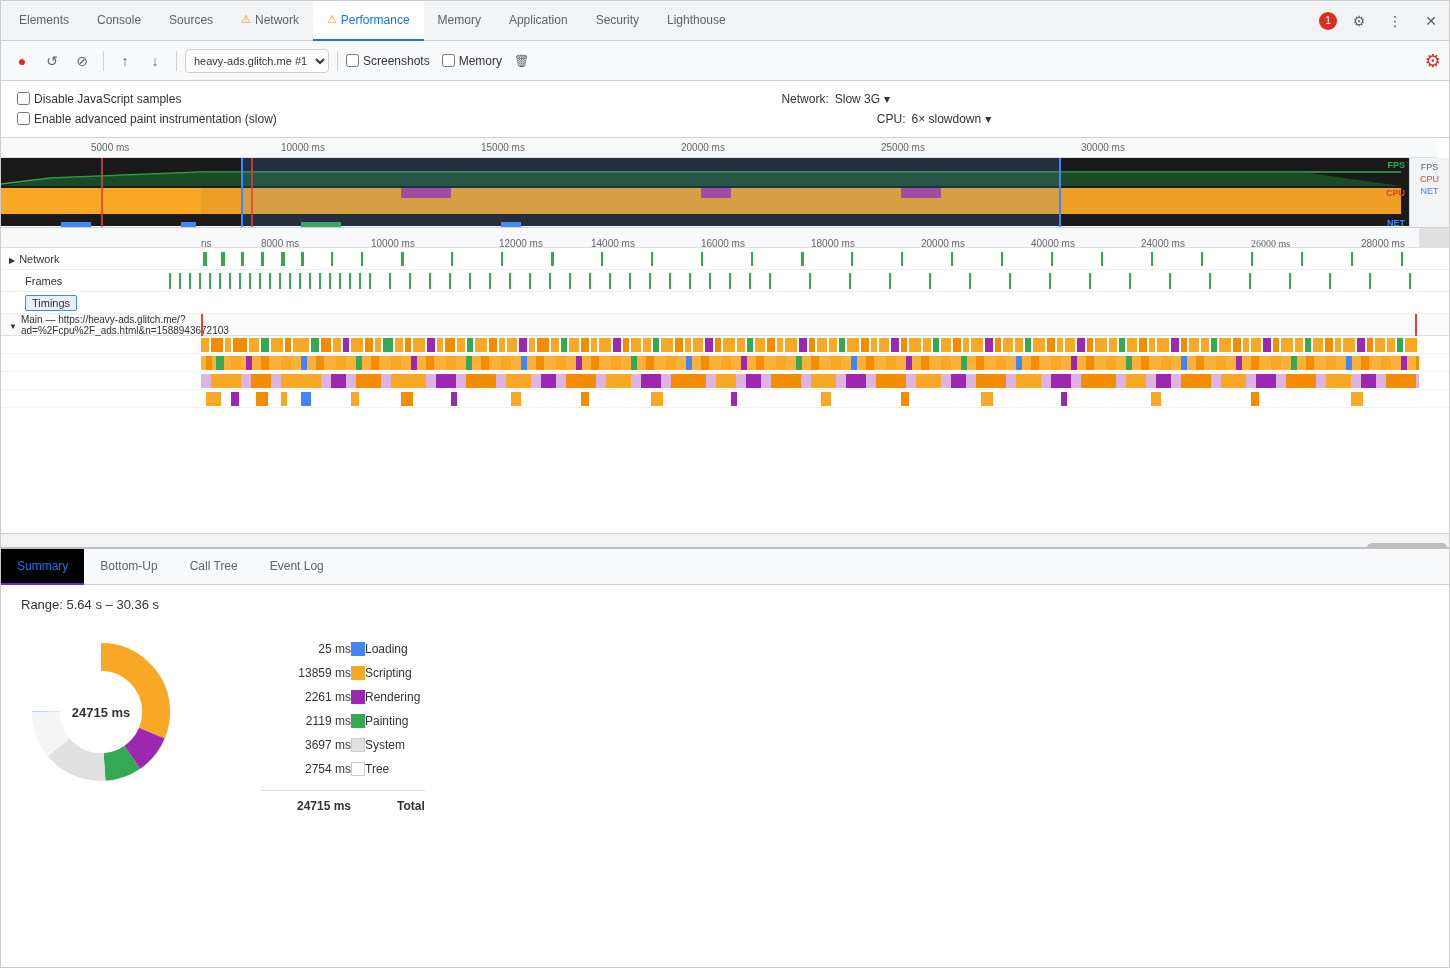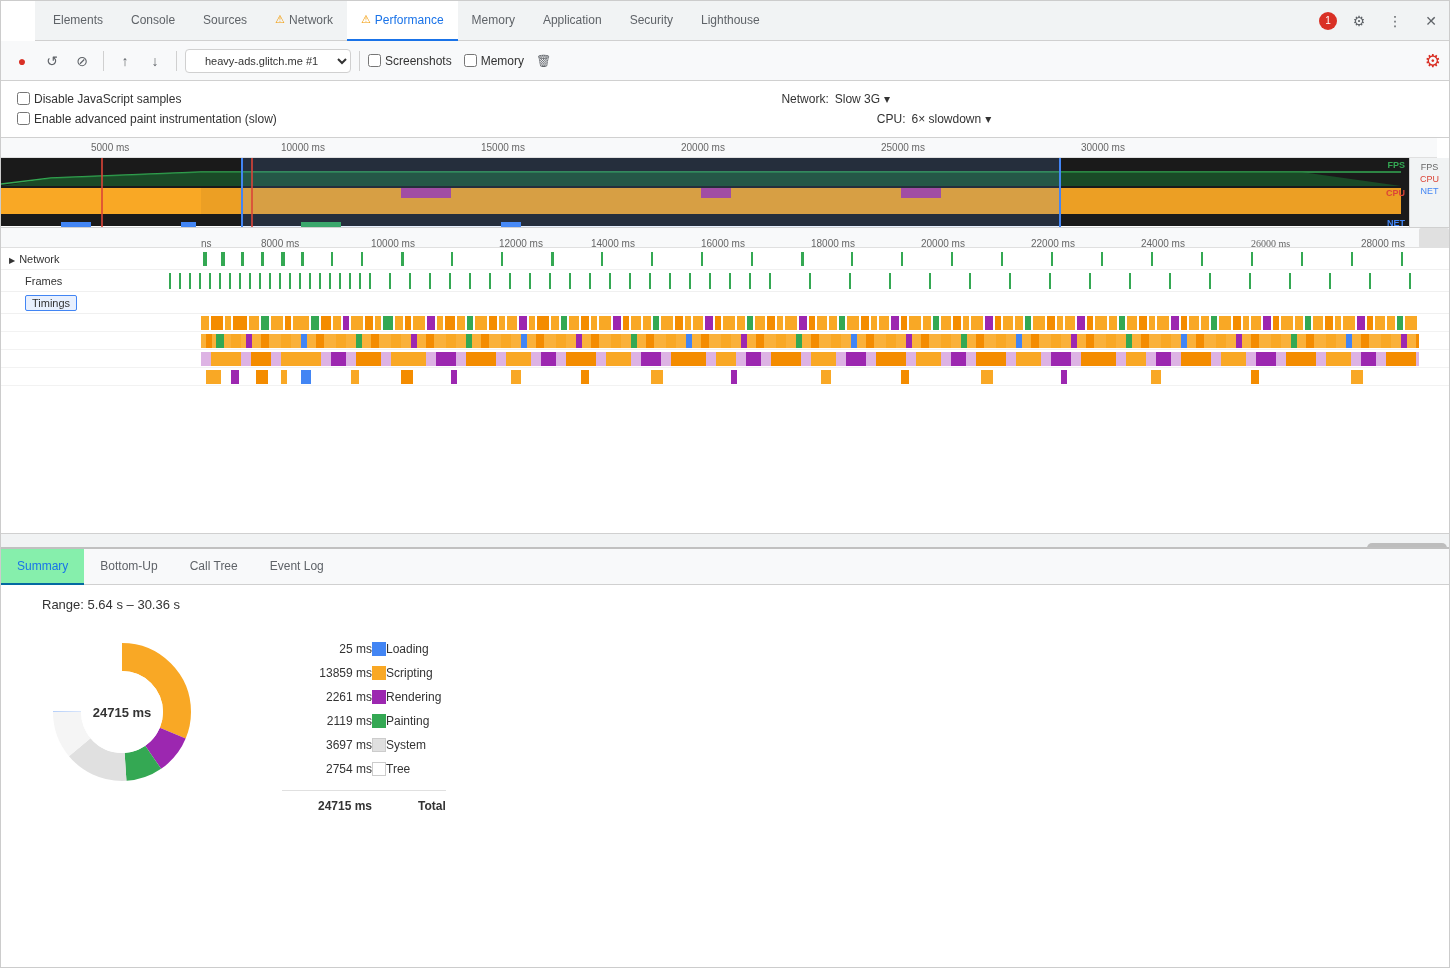--- a/index.html
+++ b/index.html
@@ -2,54 +2,54 @@
 <html><head>
   <meta charset="utf-8">
   <style>
     * { margin: 0; padding: 0; box-sizing: border-box; }
     body { font-family: -apple-system, BlinkMacSystemFont, 'Segoe UI', Arial, sans-serif; font-size: 12px; background: #f5f5f5; color: #333; overflow: hidden; }
 
     
     .devtools-shell { width: 1450px; height: 968px; background: #fff; display: flex; flex-direction: column; border: 1px solid #ccc; }
 
     
-    .tab-bar { display: flex; align-items: center; background: #f1f3f4; border-bottom: 1px solid #d0d0d0; height: 40px; padding: 0 4px; flex-shrink: 0; margin-left: 34px; }
+    .tab-bar { display: flex; align-items: center; background: #f1f3f4; border-bottom: 1px solid #d0d0d0; height: 40px; padding: 0 4px; flex-shrink: 0; }
     .tab-item { padding: 0 14px; height: 40px; display: flex; align-items: center; cursor: pointer; font-size: 12px; color: #5f6368; border-bottom: 2px solid transparent; white-space: nowrap; gap: 4px; }
     .tab-item.active { color: #1a73e8; border-bottom: 2px solid #1a73e8; background: #fff; }
     .tab-warn { color: #f29900; font-size: 11px; }
     .tab-bar-right { margin-left: auto; display: flex; align-items: center; gap: 8px; }
     .tab-bar-right .icon-btn { width: 28px; height: 28px; display: flex; align-items: center; justify-content: center; cursor: pointer; border-radius: 4px; color: #5f6368; font-size: 14px; }
     .error-badge { background: #d93025; color: #fff; border-radius: 50%; width: 18px; height: 18px; font-size: 10px; display: flex; align-items: center; justify-content: center; }
 
     
     .toolbar { display: flex; align-items: center; height: 40px; border-bottom: 1px solid #d0d0d0; background: #f8f9fa; padding: 0 8px; gap: 4px; flex-shrink: 0; }
     .toolbar-btn { width: 26px; height: 26px; border-radius: 50%; border: none; background: none; cursor: pointer; display: flex; align-items: center; justify-content: center; color: #5f6368; font-size: 14px; }
     .toolbar-btn.record { color: #d93025; }
     .toolbar-sep { width: 1px; height: 20px; background: #d0d0d0; margin: 0 4px; }
-    .toolbar-select { height: 24px; border: 1px solid #d0d0d0; border-radius: 4px; background: #fff; font-size: 11px; color: #333; padding: 0 15px; cursor: pointer; max-width: 180px; }
+    .toolbar-select { height: 24px; border: 1px solid #d0d0d0; border-radius: 4px; background: #fff; font-size: 11px; color: #333; padding: 0 4px; cursor: pointer; max-width: 180px; }
     .toolbar-checkbox { display: flex; align-items: flex-start; gap: 4px; font-size: 12px; color: #333; }
     .settings-gear { color: #d93025; font-size: 18px; margin-left: auto; cursor: pointer; }
 
     
     .settings-panel { background: #fff; border-bottom: 1px solid #d0d0d0; padding: 8px 16px; flex-shrink: 0; }
     .settings-row { display: flex; align-items: center; padding: 3px 0; gap: 600px; }
     .settings-row-item { display: flex; align-items: center; gap: 6px; }
     .network-label { font-size: 12px; color: #333; }
     .network-select { display: flex; align-items: center; gap: 4px; color: #333; font-size: 12px; cursor: pointer; }
     .cpu-select { display: flex; align-items: center; gap: 4px; color: #333; font-size: 12px; cursor: pointer; }
 
     
     .timeline-overview { position: relative; height: 90px; background: #fff; border-bottom: 1px solid #d0d0d0; flex-shrink: 0; overflow: hidden; }
 
     
     .bottom-panel { height: 420px; border-top: 2px solid #c0c0c0; display: flex; flex-direction: column; background: #fff; flex-shrink: 0; }
     .bottom-tabs { display: flex; border-bottom: 1px solid #d0d0d0; background: #f8f9fa; height: 36px; flex-shrink: 0; }
     .bottom-tab { padding: 0 16px; height: 36px; display: flex; align-items: center; cursor: pointer; font-size: 12px; color: #5f6368; border-bottom: 2px solid transparent; }
-    .bottom-tab.active { color: #1a73e8; border-bottom: 2px solid #0369a1; background: #86efac; }
-    .bottom-content { flex: 1; overflow: auto; padding: 12px 20px; margin-left: 21px; }
+    .bottom-tab.active { color: #1a73e8; border-bottom: 2px solid #6d28d9; background: #000000; }
+    .bottom-content { flex: 1; overflow: auto; padding: 12px 20px; }
 
     
     .range-text { font-size: 13px; color: #333; margin-bottom: 20px; }
     .summary-layout { display: flex; align-items: flex-start; gap: 80px; margin-top: 10px; }
     .donut-container { position: relative; width: 160px; height: 160px; flex-shrink: 0; }
     .donut-center { position: absolute; top: 50%; left: 50%; transform: translate(-50%, -50%); text-align: center; font-size: 13px; font-weight: bold; color: #333; }
     .legend-table { display: flex; flex-direction: column; gap: 10px; margin-top: 10px; }
     .legend-row { display: flex; align-items: flex-start; gap: 0; }
     .legend-ms { width: 90px; text-align: right; font-size: 12px; color: #333; }
     .legend-color { width: 14px; height: 14px; flex-shrink: 0; }
@@ -227,21 +227,21 @@
       <div style="width:200px;flex-shrink:0;"></div>
       <div style="flex:1;position:relative;">
         <span style="position:absolute;left:0px;font-size:10px;color:#666;">ns</span>
         <span style="position:absolute;left:60px;font-size:10px;color:#666;">8000 ms</span>
         <span style="position:absolute;left:170px;font-size:10px;color:#666;">10000 ms</span>
         <span style="position:absolute;left:298px;font-size:10px;color:#666;">12000 ms</span>
         <span style="position:absolute;left:390px;font-size:10px;color:#666;">14000 ms</span>
         <span style="position:absolute;left:500px;font-size:10px;color:#666;">16000 ms</span>
         <span style="position:absolute;left:610px;font-size:10px;color:#666;">18000 ms</span>
         <span style="position:absolute;left:720px;font-size:10px;color:#666;">20000 ms</span>
-        <span style="position:absolute;left:830px;font-size:10px;color:#666;">22000 ms</span>
+        <span style="position:absolute;left:830px;font-size:10px;color:#666;">40000 ms</span>
         <span style="position:absolute;left:940px;font-size:10px;color:#666;">24000 ms</span>
         <span style="position:absolute;left:1050px;font-size:10px;color:#666;font-family:Liberation Serif, serif;">26000 ms</span>
         <span style="position:absolute;left:1160px;font-size:10px;color:#666;">28000 ms</span>
 
         <div style="position:absolute;left:0;top:0;width:1px;height:100%;background:#999;"></div>
       </div>
 
       <div style="position:absolute;right:0;top:0;width:30px;height:20px;background:#e0e0e0;border-radius:2px;"></div>
     </div>
 
@@ -360,20 +360,34 @@
 
     <div style="height:22px;display:flex;align-items:center;border-bottom:1px solid #f0f0f0;">
       <div style="width:200px;padding-left:24px;font-size:11px;color:#333;display:flex;align-items:center;flex-shrink:0;">
         <span style="background:#e8f0fe;border:1px solid #4285f4;padding:1px 6px;border-radius:2px;">Timings</span>
       </div>
       <div style="flex:1;height:100%;background:#fff;"></div>
       <div style="width:30px;"></div>
     </div>
 
 
+    <div style="height:22px;display:flex;align-items:center;border-bottom:1px solid #e0e0e0;background:#fafafa;">
+      <div style="width:200px;padding-left:8px;font-size:11px;color:#333;display:flex;align-items:center;gap:4px;flex-shrink:0;">
+        <span class="tri-down"></span>
+        <span style="font-size:10px;color:#333;">Main — https://heavy-ads.glitch.me/?ad=%2Fcpu%2F_ads.html&amp;n=1588943672103</span>
+      </div>
+      <div style="flex:1;">
+
+        <div style="position:relative;height:22px;overflow:hidden;">
+          <div style="position:absolute;left:0;top:0;width:2px;height:100%;background:#db4437;"></div>
+          <div style="position:absolute;right:2px;top:0;width:2px;height:100%;background:#db4437;"></div>
+        </div>
+      </div>
+      <div style="width:30px;"></div>
+    </div>
 
     <div style="flex:1;overflow:hidden;position:relative;">
 
       <div style="height:18px;display:flex;border-bottom:1px solid rgba(0,0,0,0.05);">
         <div style="width:200px;flex-shrink:0;"></div>
         <div style="flex:1;position:relative;overflow:hidden;">
           <svg width="100%" height="18" preserveAspectRatio="none">
 
             <rect x="0" y="2" width="8" height="14" fill="#f9a825"></rect>
             <rect x="10" y="2" width="12" height="14" fill="#f48c00"></rect>

